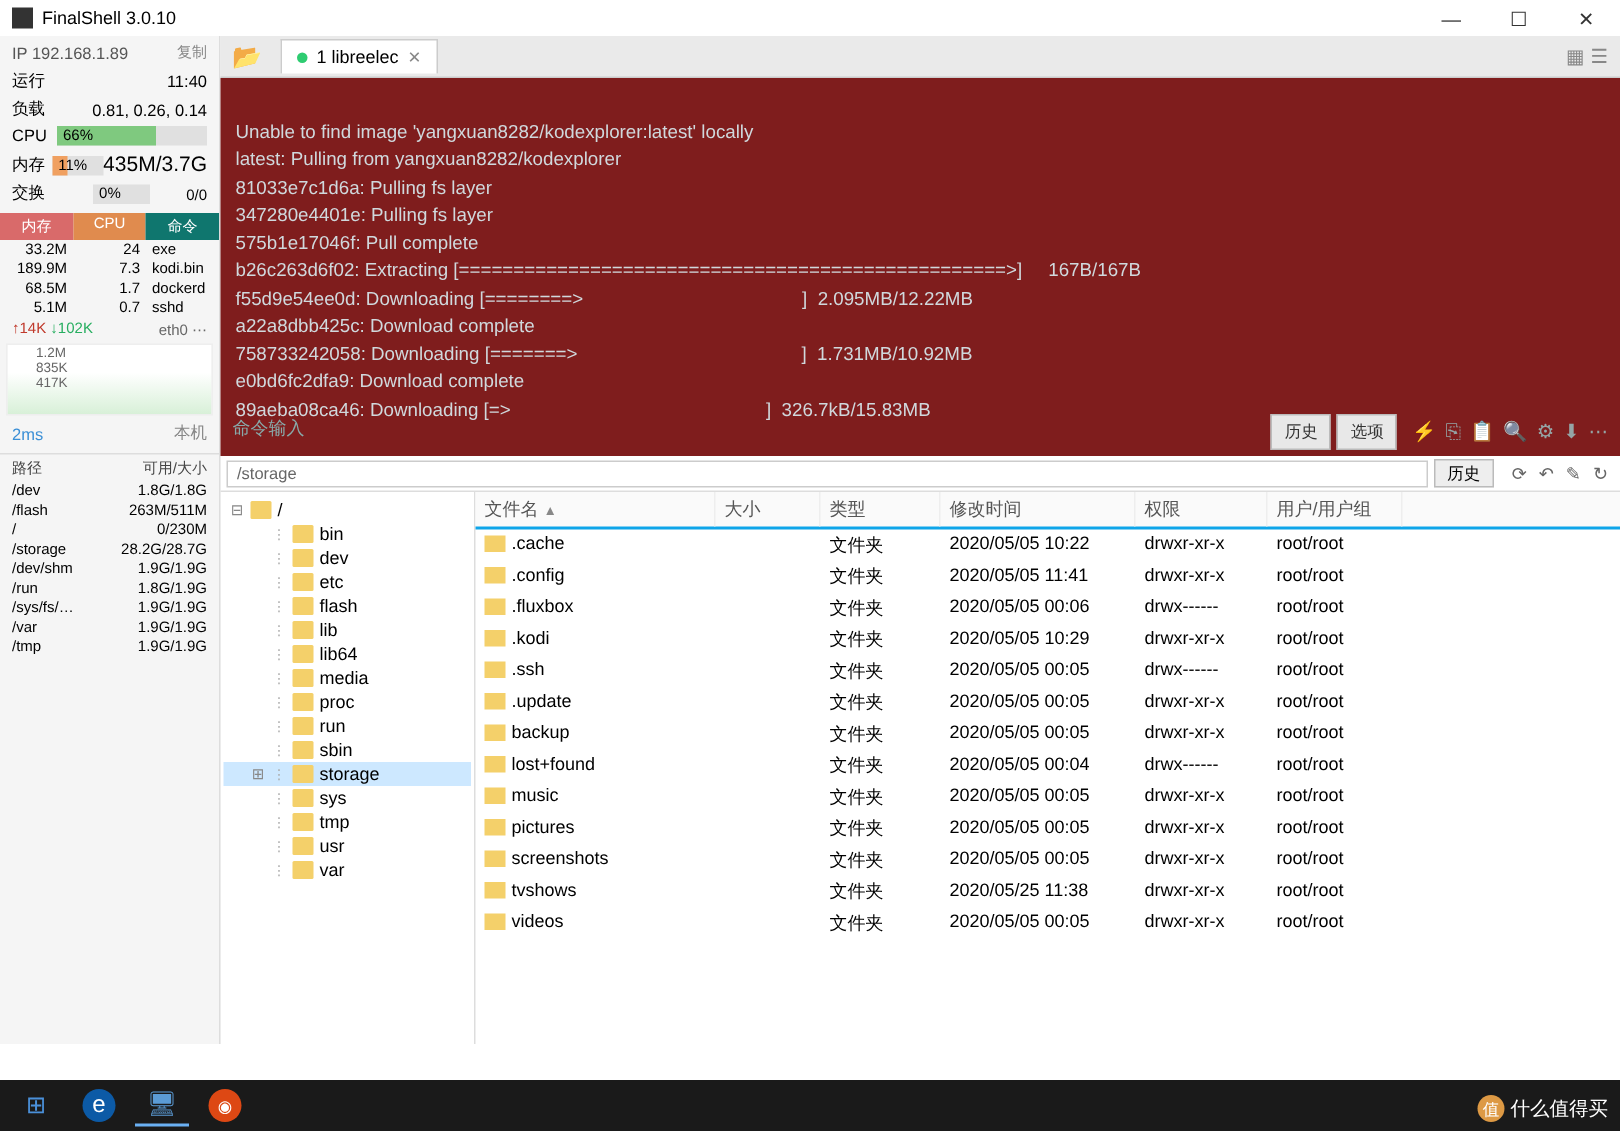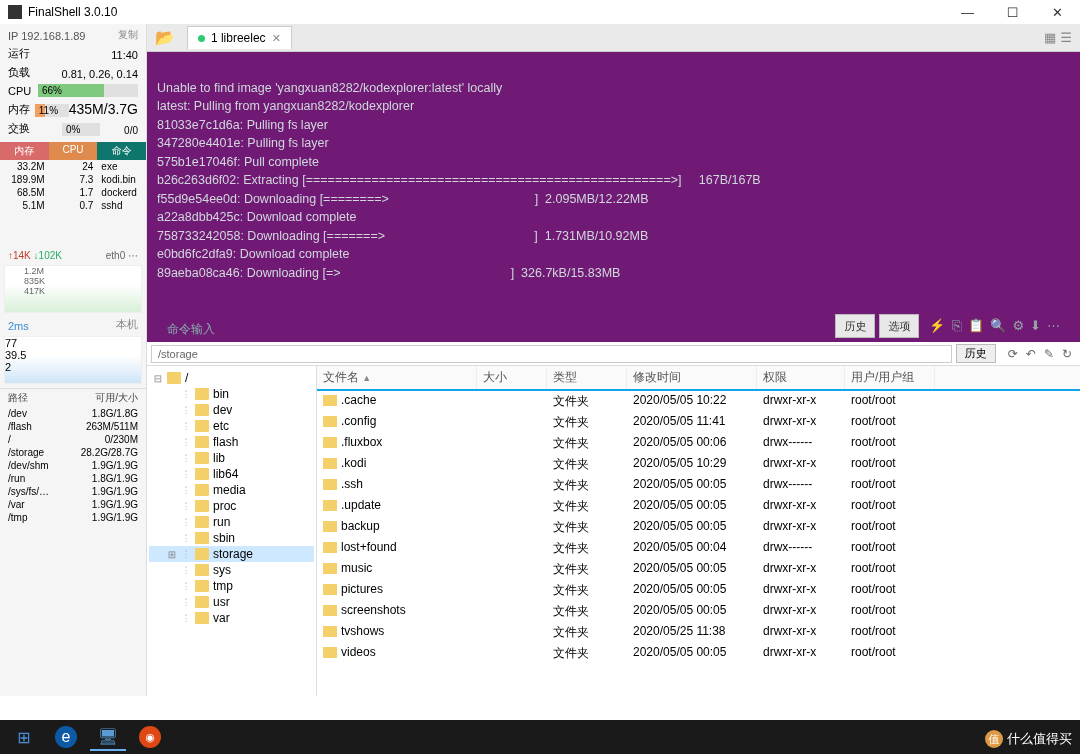--- a/index.html
+++ b/index.html
@@ -23,43 +23,43 @@
 .sidebar .bar .fill { height: 100%; position: absolute; left: 0; top: 0; }
 .sidebar .bar .txt { position: absolute; left: 4px; top: 0; font-size: 10px; line-height: 13px; }
 .proc-header { display: flex; margin-top: 4px; }
 .proc-header div { flex: 1; text-align: center; font-size: 10px; padding: 2px; color: #fff; }
 .proc-header .mem { background: #d96a6a; }
 .proc-header .cpu { background: #e08b4e; }
 .proc-header .cmd { background: #0f766e; }
 .proc-row { display: flex; font-size: 10px; }
 .proc-row div { flex: 1; padding: 1px 4px; }
 .proc-row div:nth-child(1), .proc-row div:nth-child(2) { text-align: right; }
-.net-row { padding: 2px 8px; font-size: 10px; margin-top: 36px; }
+.net-row { padding: 2px 8px; font-size: 10px; }
 .net-row .up { color: #c0392b; }
 .net-row .down { color: #27ae60; }
 .chart { height: 48px; margin: 2px 4px; border: 1px solid #eee; position: relative; background: linear-gradient(to top, #d8f0d8 0%, #fff 60%); }
 .chart .yaxis { position: absolute; left: 19px; top: 0; font-size: 9px; color: #666; }
 .chart2 { height: 48px; margin: 2px 4px; border: 1px solid #eee; position: relative; background: linear-gradient(to top, #cfe5f7 0%, #fff 60%); }
 .disk-header { display: flex; padding: 2px 8px; font-size: 10px; color: #444; border-top: 1px solid #ddd; margin-top: 4px; }
 .disk-header div:first-child { flex: 1; }
 .disk-row { display: flex; padding: 1px 8px; font-size: 10px; position: relative; }
 .disk-row .path { flex: 1; }
 .disk-row .size { text-align: right; }
 
 
 .content { flex: 1; display: flex; flex-direction: column; }
 .tabbar { height: 28px; background: #eaeaea; display: flex; align-items: center; padding-left: 8px; border-bottom: 1px solid #ccc; }
 .tabbar .open-icon { color: #3b8fd6; margin-right: 12px; font-size: 16px; }
 .tabbar .tab { background: #fff; border: 1px solid #ccc; border-bottom: none; padding: 4px 10px; font-size: 12px; display: flex; align-items: center; gap: 6px; }
 .tabbar .tab .dot { width: 7px; height: 7px; border-radius: 50%; background: #2ecc71; }
 .tabbar .tab .close { color: #888; font-size: 11px; }
 .tabbar .viewicons { margin-left: auto; margin-right: 8px; color: #888; font-size: 13px; display: flex; gap: 4px; }
 
-.terminal { background: #701a75; color: #d0d8dc; font-family: Consolas, monospace; font-size: 12.5px; padding: 8px 10px; height: 290px; line-height: 18.5px; white-space: pre; overflow: hidden; position: relative; }
-.term-footer { position: absolute; bottom: 4px; left: 0; right: 0; display: flex; align-items: flex-end; padding: 0 20px; }
+.terminal { background: #7f1d1d; color: #d0d8dc; font-family: Consolas, monospace; font-size: 12.5px; padding: 8px 10px; height: 252px; line-height: 18.5px; white-space: pre; overflow: hidden; position: relative; }
+.term-footer { position: absolute; bottom: 4px; left: 0; right: 0; display: flex; align-items: flex-start; padding: 0 8px; }
 .term-footer .input-label { color: #8aa; font-size: 12px; }
 .term-footer .btns { margin-left: auto; display: flex; gap: 4px; align-items: center; }
 .term-footer .btn { background: #e8e8e8; color: #333; padding: 2px 8px; font-size: 11px; border: 1px solid #bbb; }
 .term-footer .icons { color: #6ab04c; font-size: 13px; margin-left: 6px; display: flex; gap: 6px; }
 .term-footer .icons span.gray { color: #95a5a6; }
 
 .filetabs { height: 26px; background: #f0f0f0; display: flex; border-bottom: 1px solid #ccc; }
 .filetabs .ftab { padding: 4px 14px; font-size: 12px; border-right: 1px solid #ccc; background: #fff; }
 .filetabs .ftab.inactive { background: #f0f0f0; }
 
@@ -187,27 +187,20 @@
       <div class="yaxis">
           <div>1.2M</div>
           <div>835K</div>
           <div>417K</div>
         </div>
     </div>
     <div class="row">
         <span style="color:#3b8fd6">2ms</span>
         <span style="color:#888">本机</span>
       </div>
-    <div class="chart2">
-      <div class="yaxis">
-          <div>77</div>
-          <div>39.5</div>
-          <div>2</div>
-        </div>
-    </div>
 
     <div class="disk-header">
         <div>路径</div>
         <div>可用/大小</div>
       </div>
     <div id="disks">
         <div class="disk-row">
           <span class="path">/dev</span>
           <span class="size">1.8G/1.8G</span>
         </div>

